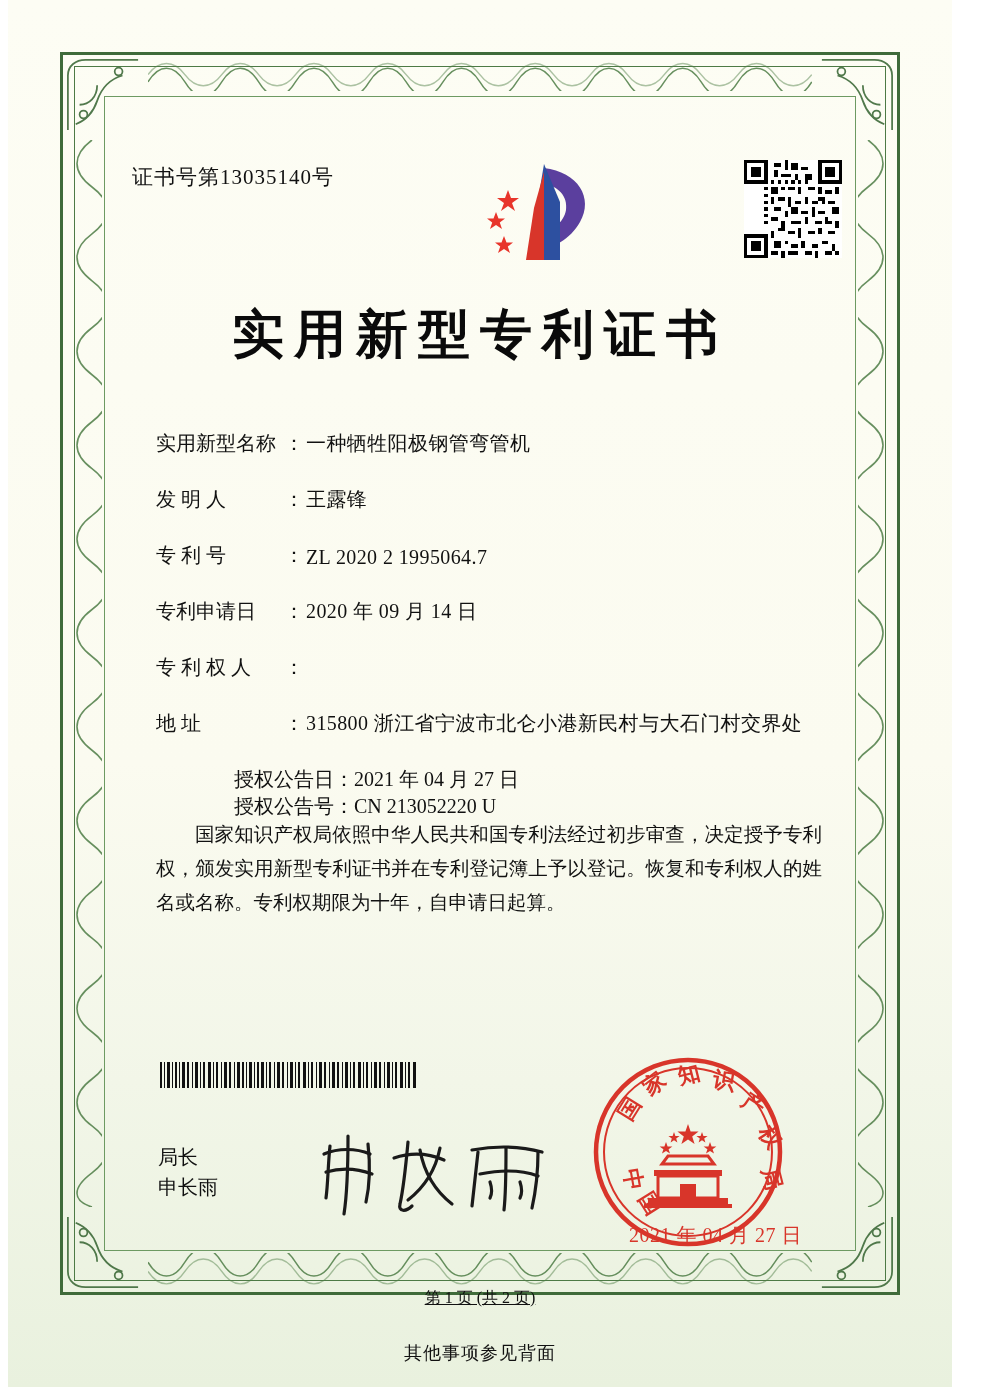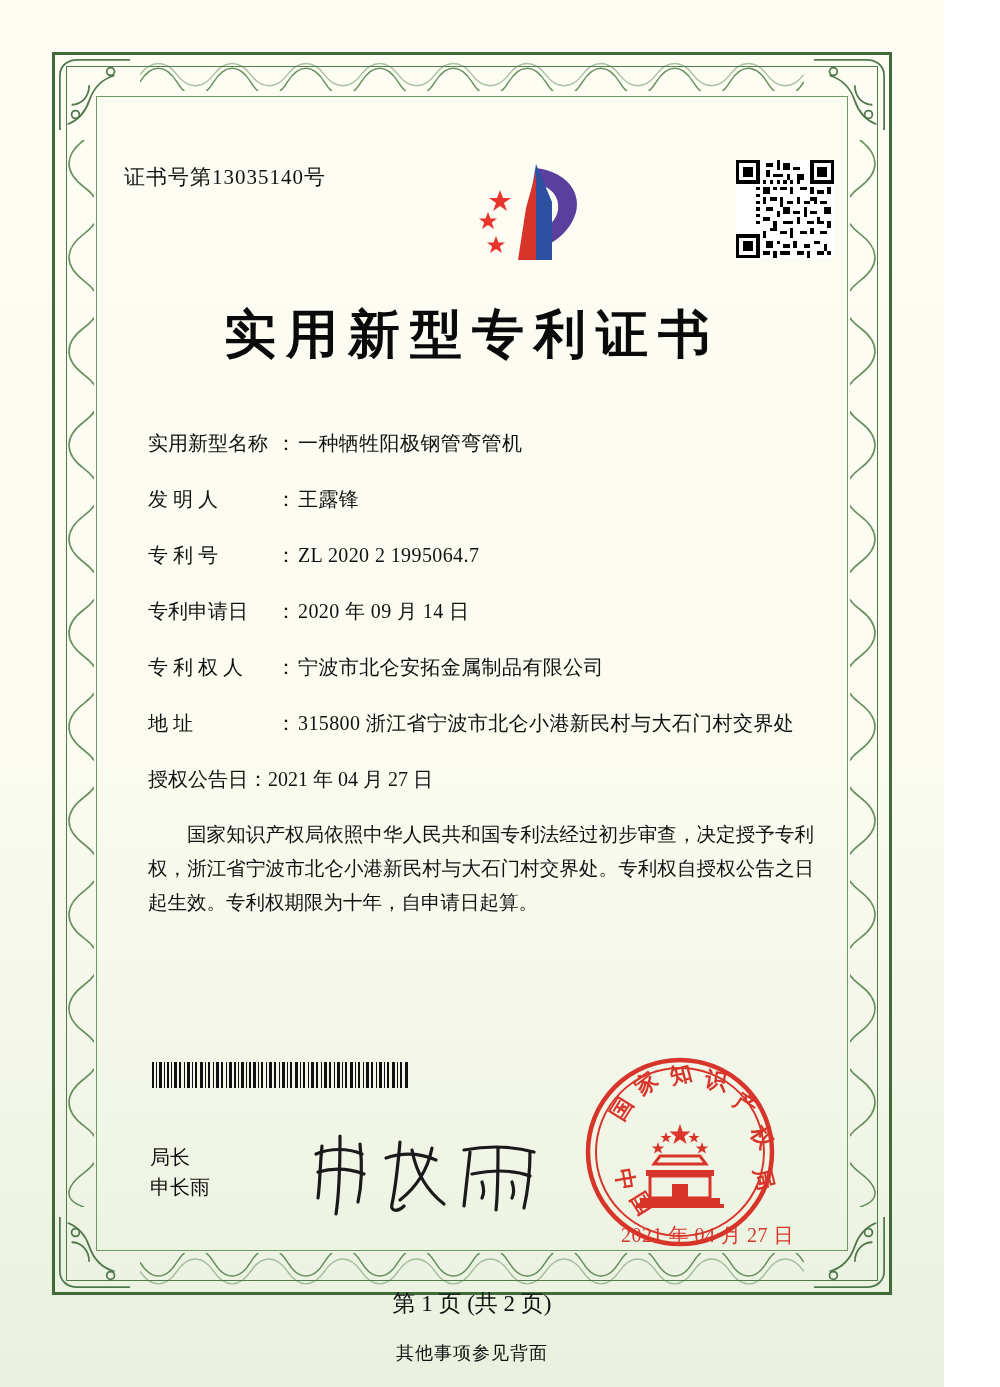--- a/index.html
+++ b/index.html
@@ -10,21 +10,21 @@
   body {
     width: 1000px;
     height: 1387px;
     font-family: "Liberation Serif", "DejaVu Serif", serif;
     position: relative;
     overflow: hidden;
   }
 
   .page {
     position: absolute;
-    left: 0; top: 0;
+    left: 8px; top: 0;
     width: 944px;
     height: 1387px;
     background:
       linear-gradient(180deg, #fdfdf4 0%, #fbfbf0 55%, #f2f6e8 78%, #e9f1de 100%);
   }
 
   
   .frame-outer {
     position: absolute;
     left: 52px; top: 52px;
@@ -116,21 +116,21 @@
   .fields {
     position: absolute;
     left: 148px;
     top: 430px;
     width: 720px;
     font-size: 20px;
     color: #111;
   }
   .field-row {
     display: flex;
-    align-items: center;
+    align-items: flex-end;
     margin-bottom: 29px;
     white-space: nowrap;
     font-family: Liberation Serif, serif;
   }
   .field-label {
     display: inline-block;
     width: 128px;
     flex: 0 0 128px;
     letter-spacing: 0px;
   }
@@ -213,22 +213,23 @@
     color: #d8352a;
     letter-spacing: .5px;
     white-space: nowrap;
   }
 
   .page-no {
     position: absolute;
     left: 0; right: 0;
     top: 1288px;
     text-align: center;
-    font-size: 23px;
+    font-size: 16px;
     color: #111;
+    text-decoration: underline;
   }
 
   .footer-note {
     position: absolute;
     left: 0; right: 0;
     top: 1341px;
     text-align: center;
     font-size: 18px;
     color: #111;
     letter-spacing: 1px;
@@ -467,38 +468,40 @@
 
     <div class="field-row">
       <span class="field-label">专利申请日</span>
       <span class="field-colon">：</span>
       <span class="field-value">2020 年 09 月 14 日</span>
     </div>
 
     <div class="field-row">
       <span class="field-label spread">专 利 权 人</span>
       <span class="field-colon">：</span>
-      <span class="field-value">宁波市北仑安拓金属制品有限公司</span>
     </div>
 
     <div class="field-row">
       <span class="field-label spread">地 址</span>
       <span class="field-colon">：</span>
       <span class="field-value">315800 浙江省宁波市北仑小港新民村与大石门村交界处</span>
     </div>
 
     <div class="row-two">
       <span class="seg1">
         <span>授权公告日</span>：<span>2021 年 04 月 27 日</span>
       </span>
+      <span class="seg2">
+        <span>授权公告号</span>：<span>CN 213052220 U</span>
+      </span>
     </div>
   </div>
 
   <div class="paras">
-    <p>国家知识产权局依照中华人民共和国专利法经过初步审查，决定授予专利权，浙江省宁波市北仑小港新民村与大石门村交界处。专利权自授权公告之日起生效。专利权期限为十年，自申请日起算。</p>
+    <p>国家知识产权局依照中华人民共和国专利法经过初步审查，决定授予专利权，颁发实用新型专利证书并在专利登记簿上予以登记。恢复和专利权人的姓名或名称。专利权期限为十年，自申请日起算。</p>
   </div>
 
   <div class="barcode">
     <svg viewBox="0 0 256 26" preserveAspectRatio="none" shape-rendering="crispEdges">
       <g fill="#111">
         <rect x="0" y="0" width="2" height="26"></rect>
           <rect x="4" y="0" width="1" height="26"></rect>
         <rect x="7" y="0" width="3" height="26"></rect>
           <rect x="12" y="0" width="1" height="26"></rect>
         <rect x="15" y="0" width="2" height="26"></rect>

